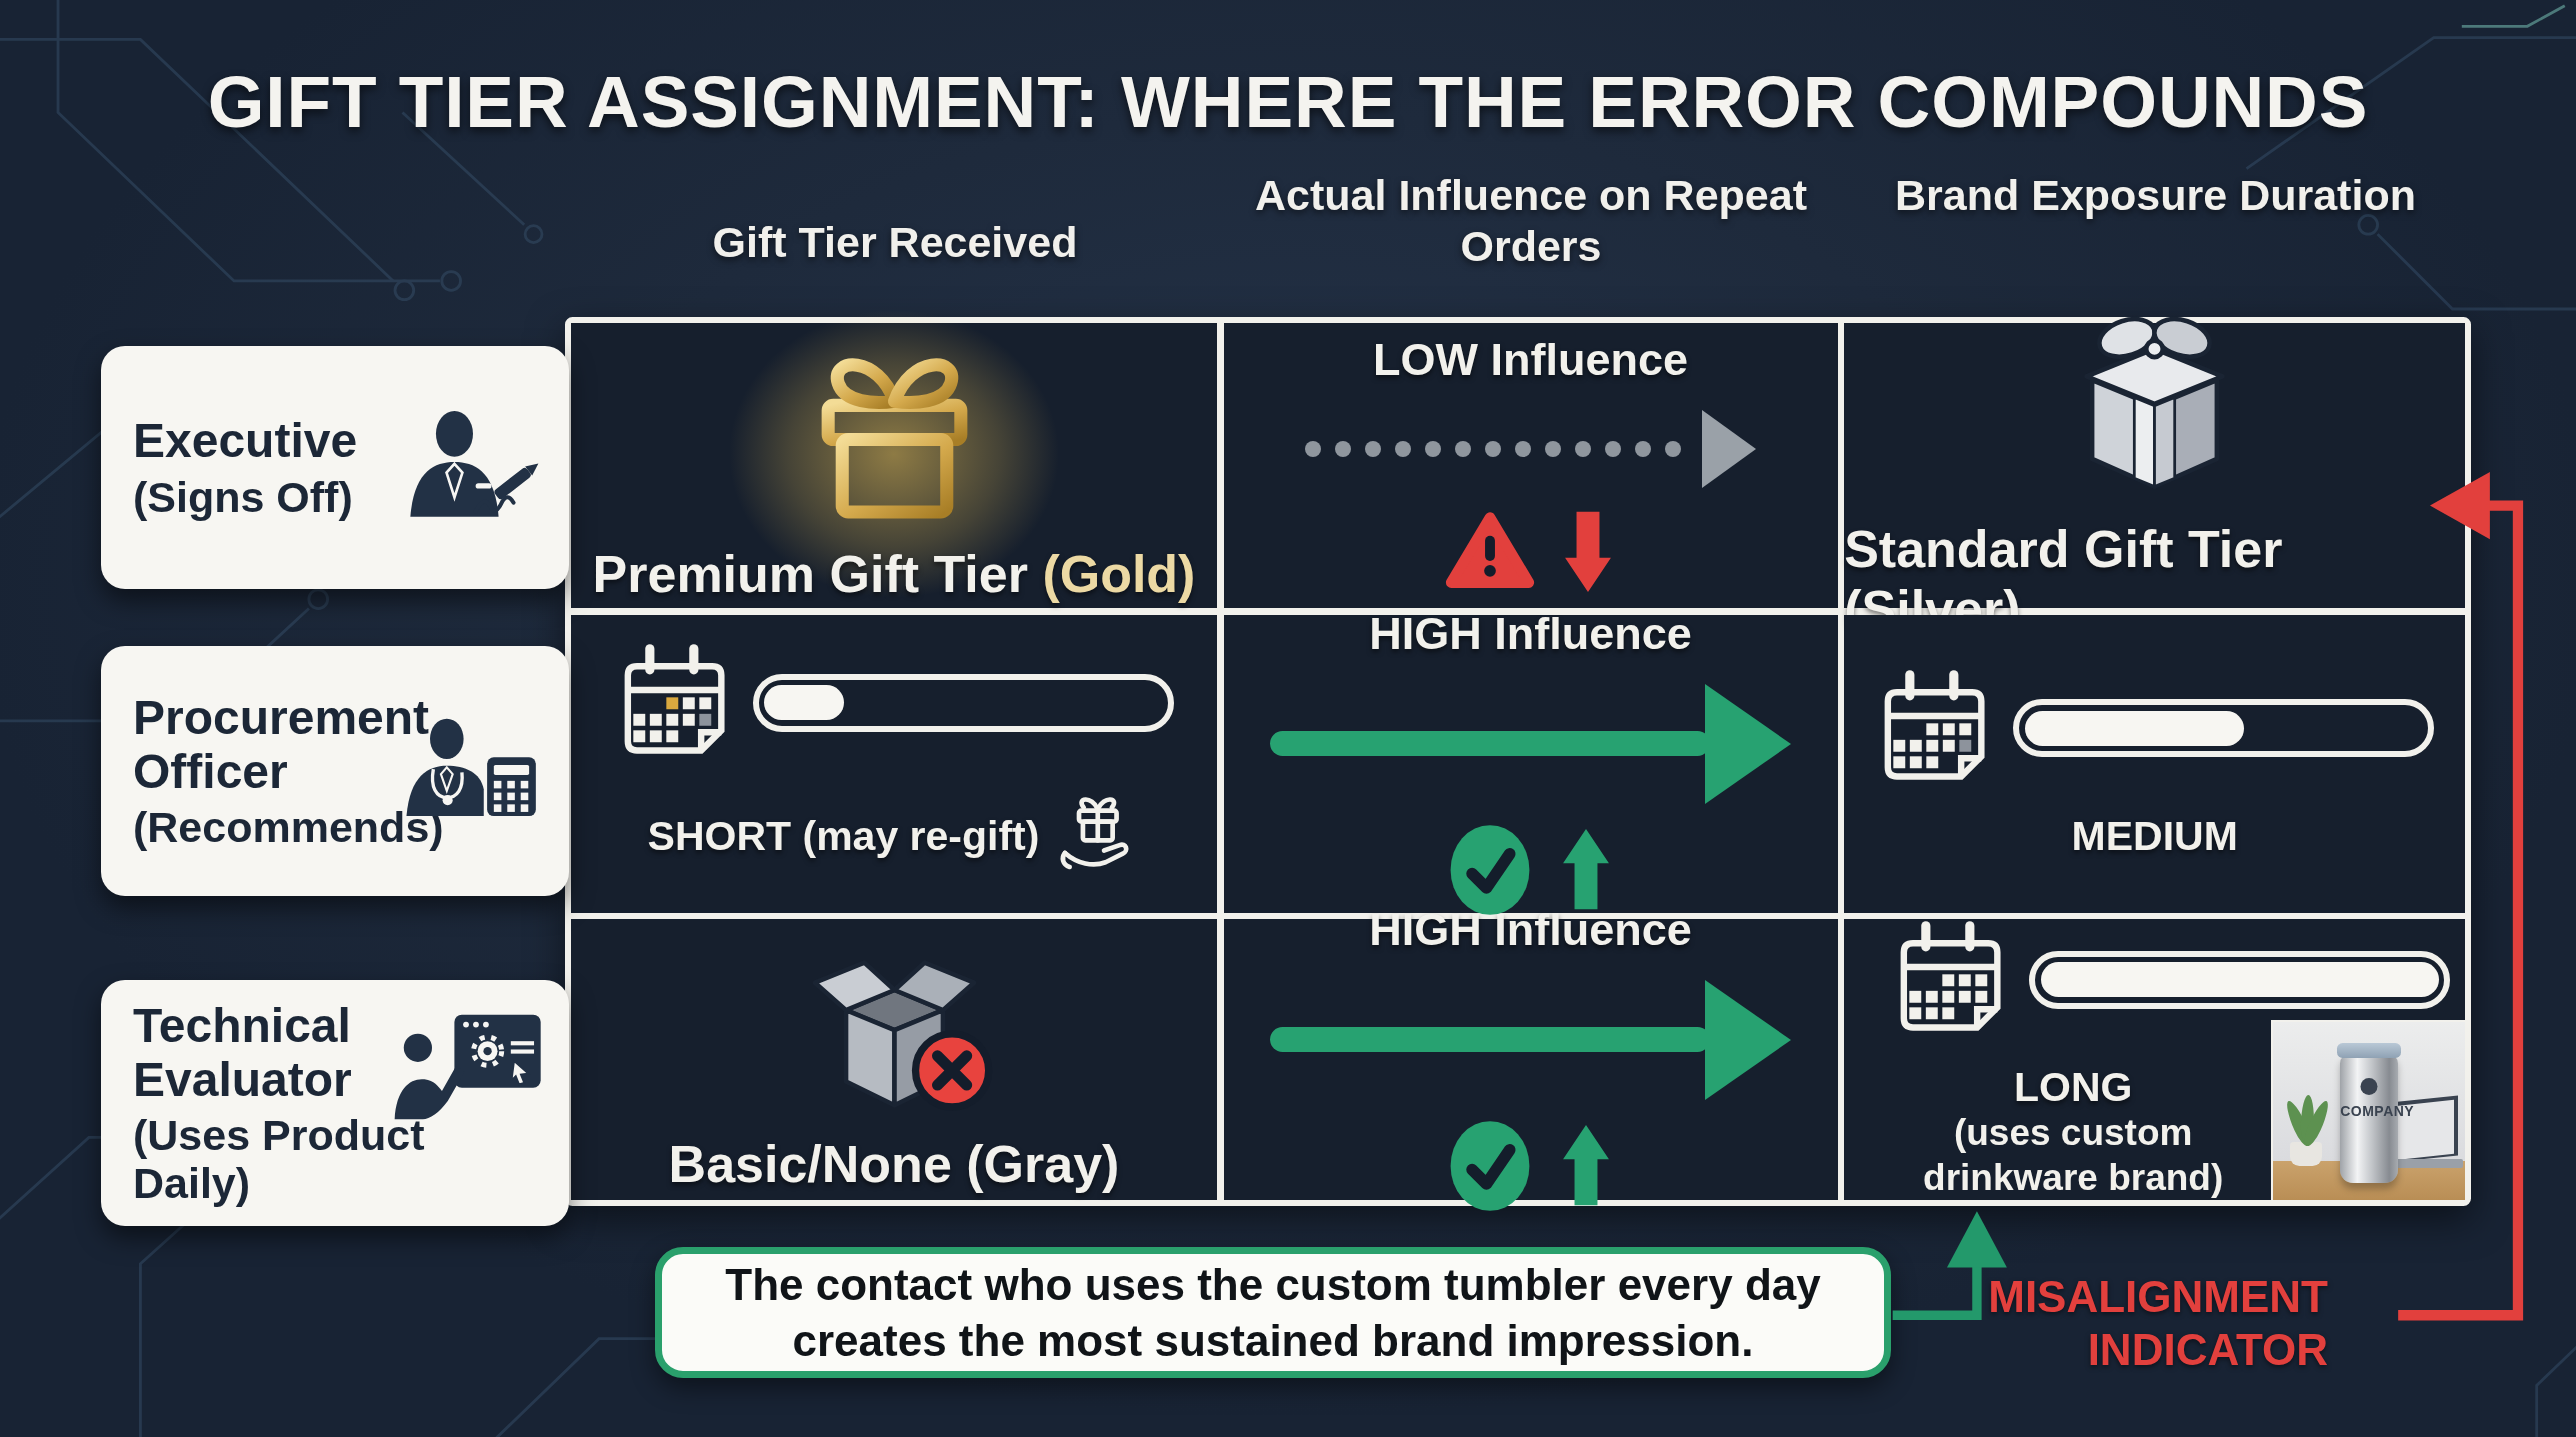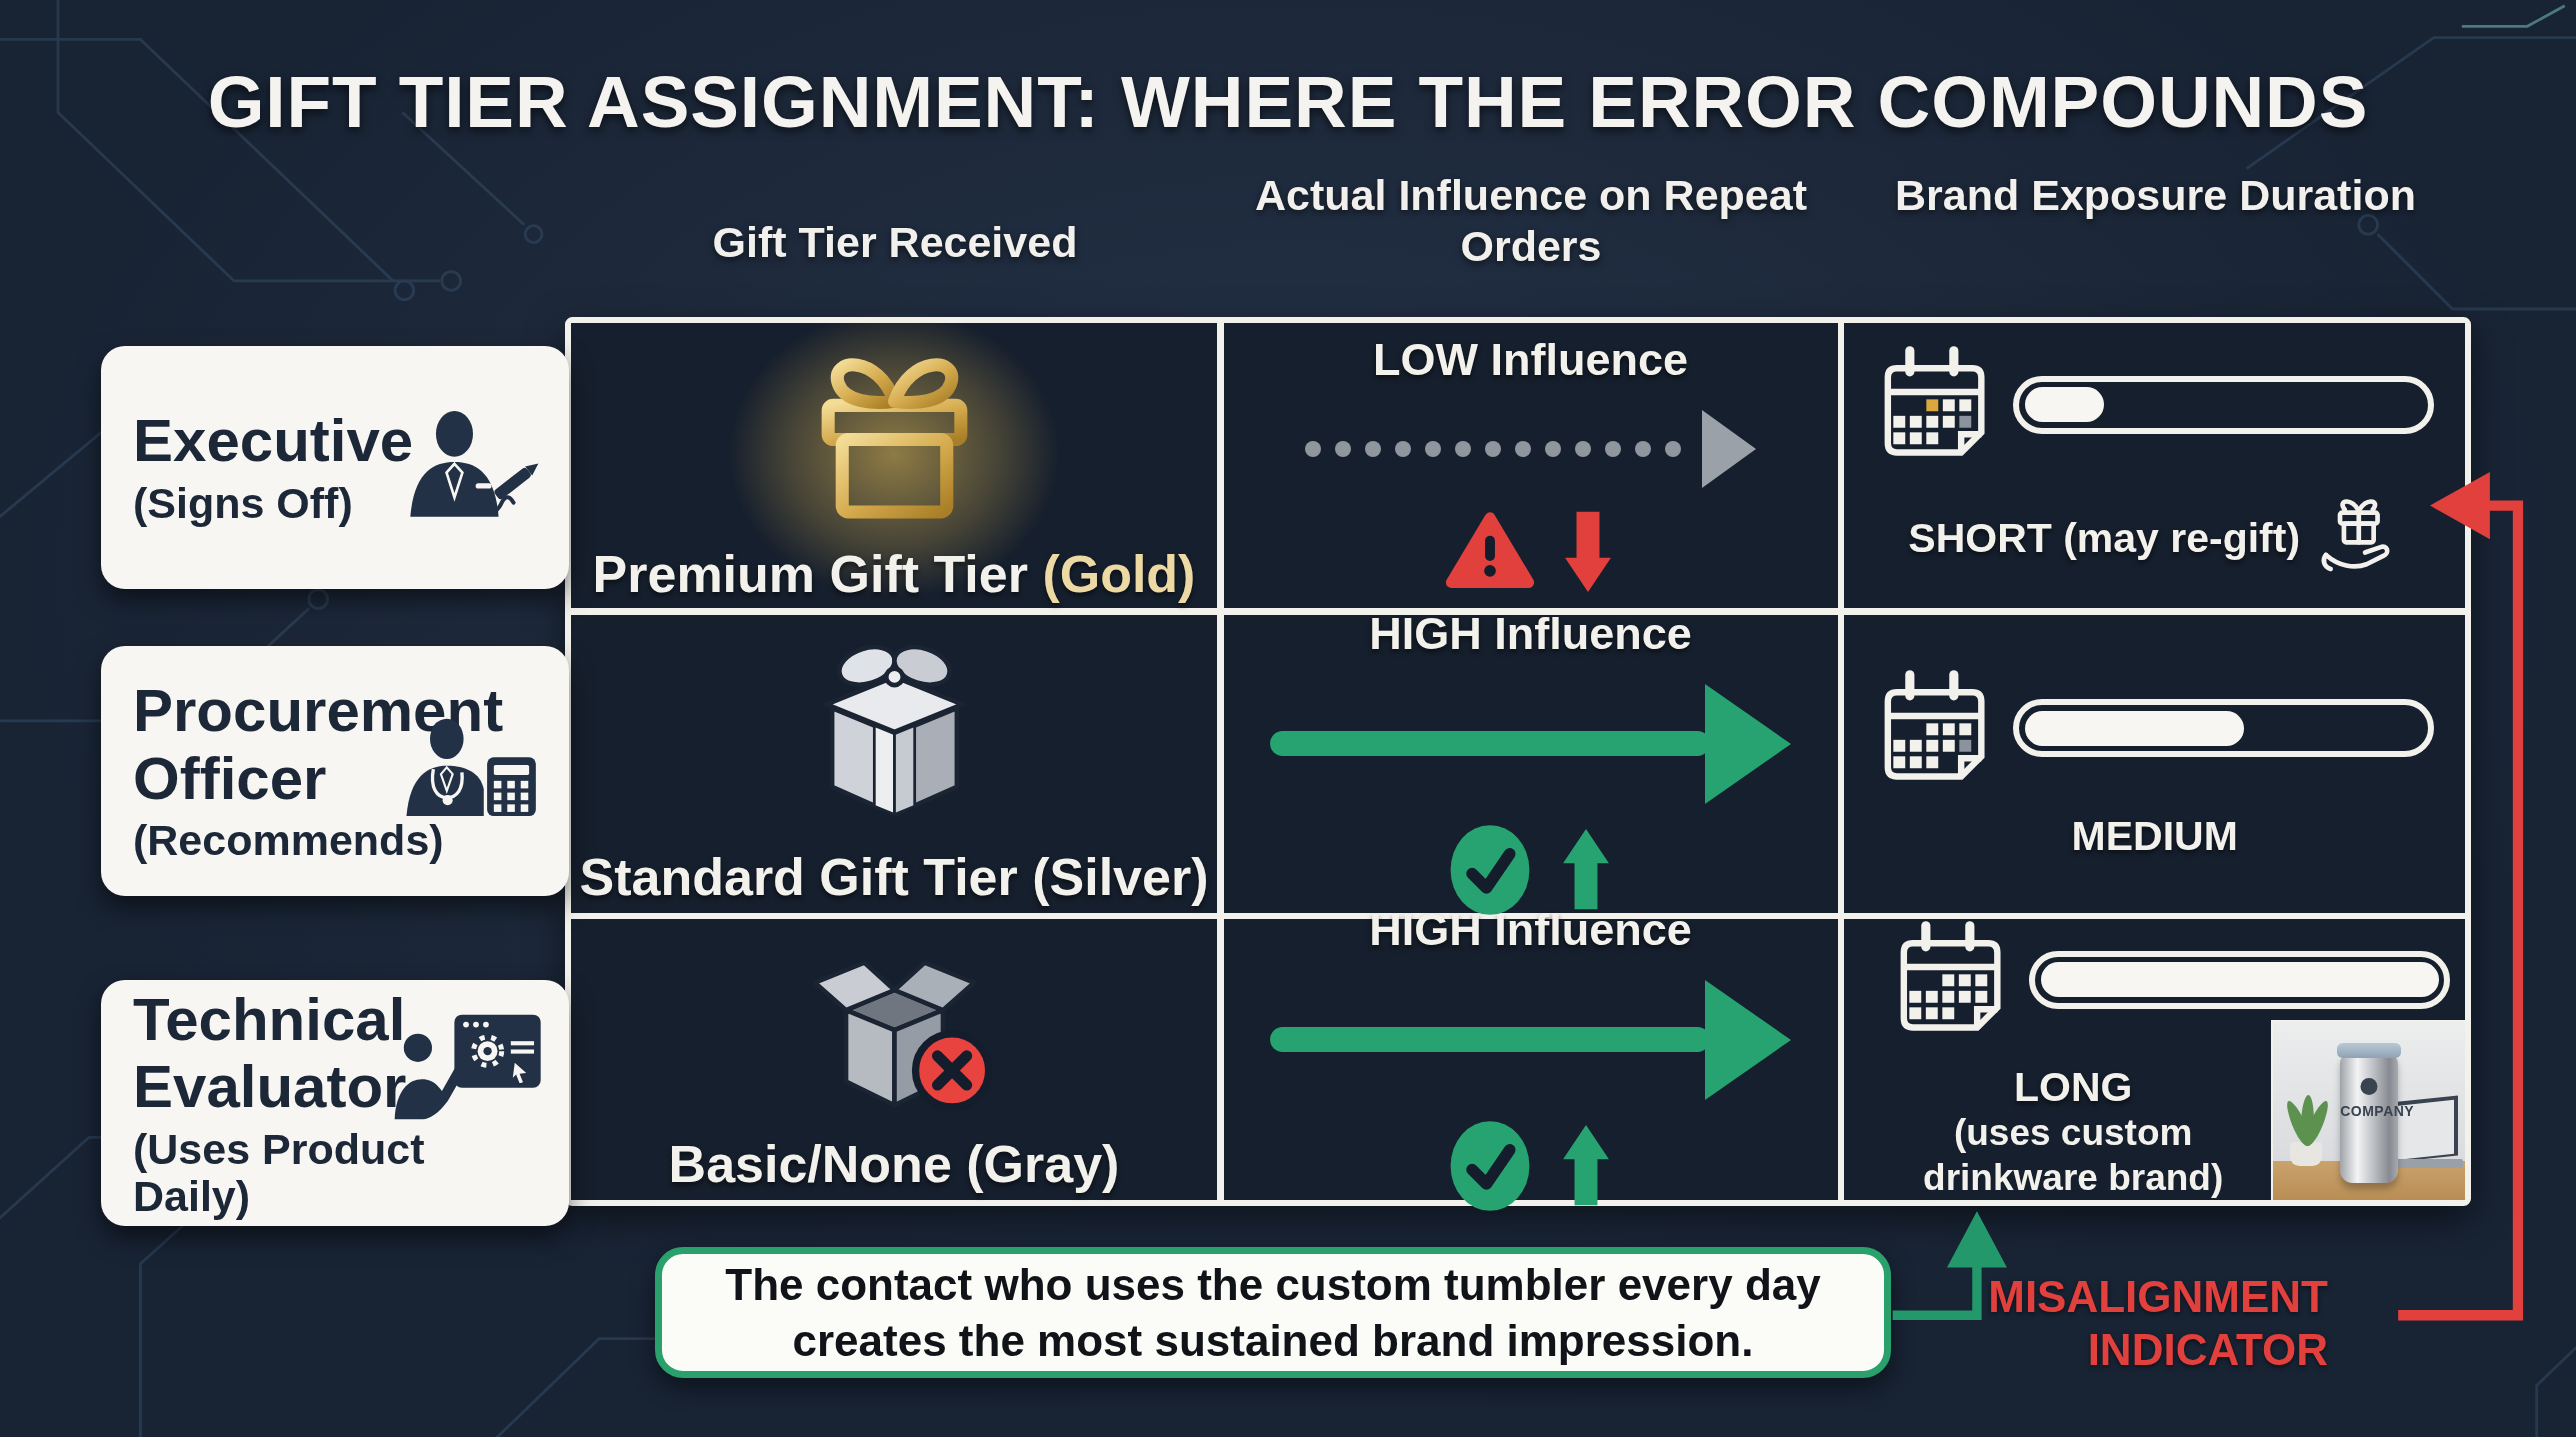--- a/index.html
+++ b/index.html
@@ -33,21 +33,21 @@
   .cell{background:#161f2d;position:relative;display:flex;flex-direction:column;align-items:center;justify-content:center;}
   
   .role-box{
     position:absolute;left:101px;width:468px;z-index:3;background:#f7f6f2;border-radius:24px;
     box-shadow:0 11.2px 24px rgba(0,0,0,.5);padding:0 32px;box-sizing:border-box;
     display:flex;flex-direction:column;justify-content:center;
   }
   .role-box.r1{top:346px;height:243px;}
   .role-box.r2{top:646px;height:250px;}
   .role-box.r3{top:980px;height:246px;}
-  .role-name{color:#1c2737;font-size:60px;font-weight:800;line-height:1.12;padding-right:159px;}
+  .role-name{color:#1c2737;font-size:48px;font-weight:800;line-height:1.12;padding-right:159px;}
   .role-note{color:#1c2737;font-size:43px;font-weight:800;line-height:1.1;margin-top:5.6px;}
   .role-icon{position:absolute;right:20.6px;top:50%;transform:translateY(-50%);}
   .role-box.r3 .role-icon{top:28px;transform:none;}
   
   .glow{
     position:absolute;left:50%;top:46%;transform:translate(-50%,-50%);
     width:440px;height:384px;border-radius:50%;
     background:radial-gradient(closest-side, rgba(240,198,88,.55), rgba(240,198,88,.22) 48%, rgba(240,198,88,0) 75%);
   }
   .tier-caption{position:relative;font-size:52px;font-weight:800;color:#f2f1ec;margin-top:13px;text-shadow:0 2.8px 5.6px rgba(0,0,0,.5);}
@@ -260,86 +260,86 @@
         </span>
         <span>
           <svg width="58" height="86" viewBox="0 0 60 90">
               <path d="M30,88 L6,52 H18 V4 H42 V52 H54 Z" fill="#e2403d"></path>
             </svg>
         </span>
       </div>
     </div>
 
     <div class="cell">
-      <div class="dur-top">
-        <span>
-          <svg width="110" height="118" viewBox="0 0 120 128">
-            <g stroke="#f2f1ec" stroke-width="7" fill="none">
-              <path d="M14,36 Q14,26 24,26 H106 Q116,26 116,36 V96 L94,118 H24 Q14,118 14,108 Z"></path>
-              <path d="M94,118 V98 H116"></path>
-              <line x1="14" y1="52" x2="116" y2="52"></line>
-              <line x1="38" y1="7" x2="38" y2="30" stroke-width="10" stroke-linecap="round"></line>
-              <line x1="86" y1="7" x2="86" y2="30" stroke-width="10" stroke-linecap="round"></line>
-            </g>
-            <g fill="#f2f1ec">
-              <rect class="cal-accent" x="56" y="60" width="13" height="13"></rect>
-                <rect x="74" y="60" width="13" height="13"></rect>
-                <rect x="92" y="60" width="13" height="13"></rect>
-              <rect x="20" y="78" width="13" height="13"></rect>
-                <rect x="38" y="78" width="13" height="13"></rect>
-                <rect x="56" y="78" width="13" height="13"></rect>
-                <rect x="74" y="78" width="13" height="13"></rect>
-                <rect class="cal-gray" x="92" y="78" width="13" height="13"></rect>
-              <rect x="20" y="96" width="13" height="13"></rect>
-                <rect x="38" y="96" width="13" height="13"></rect>
-                <rect x="56" y="96" width="13" height="13"></rect>
-            </g>
-          </svg>
-        </span>
-        <div class="bar">
-            <div class="bar-fill" style="width: 20%;"></div>
-          </div>
-      </div>
-      <div class="dur-label">
-        <span>SHORT (may re-gift)</span>
-        <span>
-          <svg width="86" height="88" viewBox="0 0 110 112">
-            <g stroke="#f2f1ec" stroke-width="6" fill="none" stroke-linecap="round" stroke-linejoin="round">
-              <rect x="32" y="30" width="48" height="14" rx="3"></rect>
-              <rect x="37" y="44" width="38" height="24" rx="3"></rect>
-              <line x1="56" y1="30" x2="56" y2="68"></line>
-              <path d="M56,28 C48,10 28,14 38,26"></path>
-              <path d="M56,28 C64,10 84,14 74,26"></path>
-              <path d="M14,84 C30,98 50,102 66,96 L88,85 C96,81 92,71 84,74 L64,81"></path>
-              <path d="M14,84 C9,90 11,99 20,102"></path>
-            </g>
-          </svg>
-        </span>
-      </div>
-    </div>
-
-    <div class="cell">
       <span>
         <svg width="211" height="211" viewBox="0 0 220 230">
           <g stroke="#1a2433" stroke-width="5" stroke-linejoin="round">
             <ellipse cx="80" cy="50" rx="31" ry="19" fill="#dfe2e6" transform="rotate(-18 80 50)"></ellipse>
             <ellipse cx="140" cy="50" rx="31" ry="19" fill="#c9cdd3" transform="rotate(18 140 50)"></ellipse>
             <polygon points="110,62 184,92 110,122 36,92" fill="#e8eaed"></polygon>
             <polygon points="42,96 110,124 110,212 42,182" fill="#cfd3d9"></polygon>
             <polygon points="178,96 110,124 110,212 178,182" fill="#a9aeb7"></polygon>
             <polygon points="88,115 110,124 110,212 88,203" fill="#eceef0" stroke-width="3"></polygon>
             <polygon points="132,115 110,124 110,212 132,203" fill="#c6cad1" stroke-width="3"></polygon>
             <circle cx="110" cy="62" r="9" fill="#eceef0"></circle>
           </g>
         </svg>
       </span>
       <div class="tier-caption"><span>Standard Gift Tier (Silver)</span><span class="accent"></span></div>
     </div>
 
     <div class="cell">
+      <div class="dur-top">
+        <span>
+          <svg width="110" height="118" viewBox="0 0 120 128">
+            <g stroke="#f2f1ec" stroke-width="7" fill="none">
+              <path d="M14,36 Q14,26 24,26 H106 Q116,26 116,36 V96 L94,118 H24 Q14,118 14,108 Z"></path>
+              <path d="M94,118 V98 H116"></path>
+              <line x1="14" y1="52" x2="116" y2="52"></line>
+              <line x1="38" y1="7" x2="38" y2="30" stroke-width="10" stroke-linecap="round"></line>
+              <line x1="86" y1="7" x2="86" y2="30" stroke-width="10" stroke-linecap="round"></line>
+            </g>
+            <g fill="#f2f1ec">
+              <rect class="cal-accent" x="56" y="60" width="13" height="13"></rect>
+                <rect x="74" y="60" width="13" height="13"></rect>
+                <rect x="92" y="60" width="13" height="13"></rect>
+              <rect x="20" y="78" width="13" height="13"></rect>
+                <rect x="38" y="78" width="13" height="13"></rect>
+                <rect x="56" y="78" width="13" height="13"></rect>
+                <rect x="74" y="78" width="13" height="13"></rect>
+                <rect class="cal-gray" x="92" y="78" width="13" height="13"></rect>
+              <rect x="20" y="96" width="13" height="13"></rect>
+                <rect x="38" y="96" width="13" height="13"></rect>
+                <rect x="56" y="96" width="13" height="13"></rect>
+            </g>
+          </svg>
+        </span>
+        <div class="bar">
+            <div class="bar-fill" style="width: 20%;"></div>
+          </div>
+      </div>
+      <div class="dur-label">
+        <span>SHORT (may re-gift)</span>
+        <span>
+          <svg width="86" height="88" viewBox="0 0 110 112">
+            <g stroke="#f2f1ec" stroke-width="6" fill="none" stroke-linecap="round" stroke-linejoin="round">
+              <rect x="32" y="30" width="48" height="14" rx="3"></rect>
+              <rect x="37" y="44" width="38" height="24" rx="3"></rect>
+              <line x1="56" y1="30" x2="56" y2="68"></line>
+              <path d="M56,28 C48,10 28,14 38,26"></path>
+              <path d="M56,28 C64,10 84,14 74,26"></path>
+              <path d="M14,84 C30,98 50,102 66,96 L88,85 C96,81 92,71 84,74 L64,81"></path>
+              <path d="M14,84 C9,90 11,99 20,102"></path>
+            </g>
+          </svg>
+        </span>
+      </div>
+    </div>
+
+    <div class="cell">
       <div class="inf-label">HIGH Influence</div>
       <div class="solid-arrow">
         <div class="green-line"></div>
           <div class="green-head"></div>
       </div>
       <div class="status-icons">
         <span>
           <svg width="86" height="94" viewBox="0 0 96 104">
               <ellipse cx="48" cy="52" rx="44" ry="50" fill="#27a271"></ellipse>
               <path d="M28,56 L44,72 L70,34" stroke="#141d2b" stroke-width="13" fill="none" stroke-linecap="round" stroke-linejoin="round"></path>

